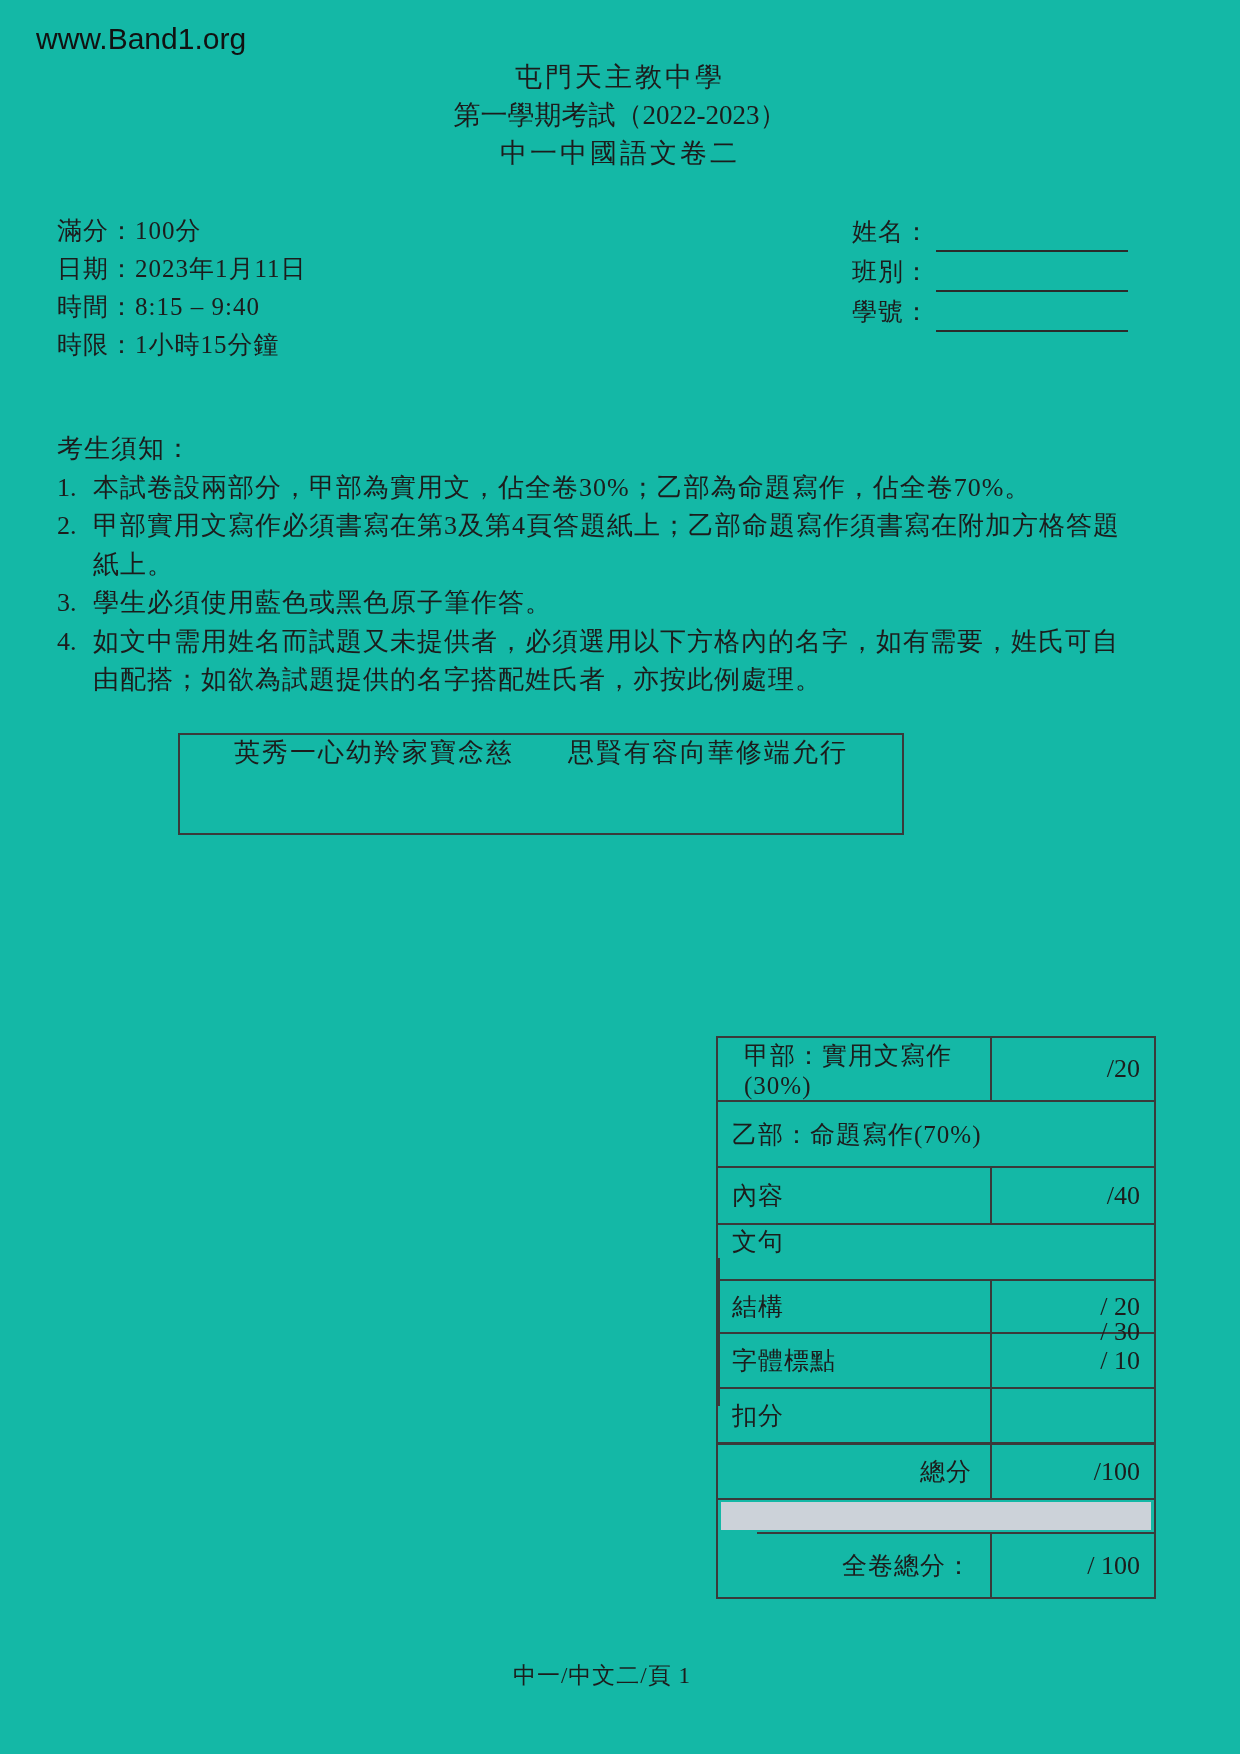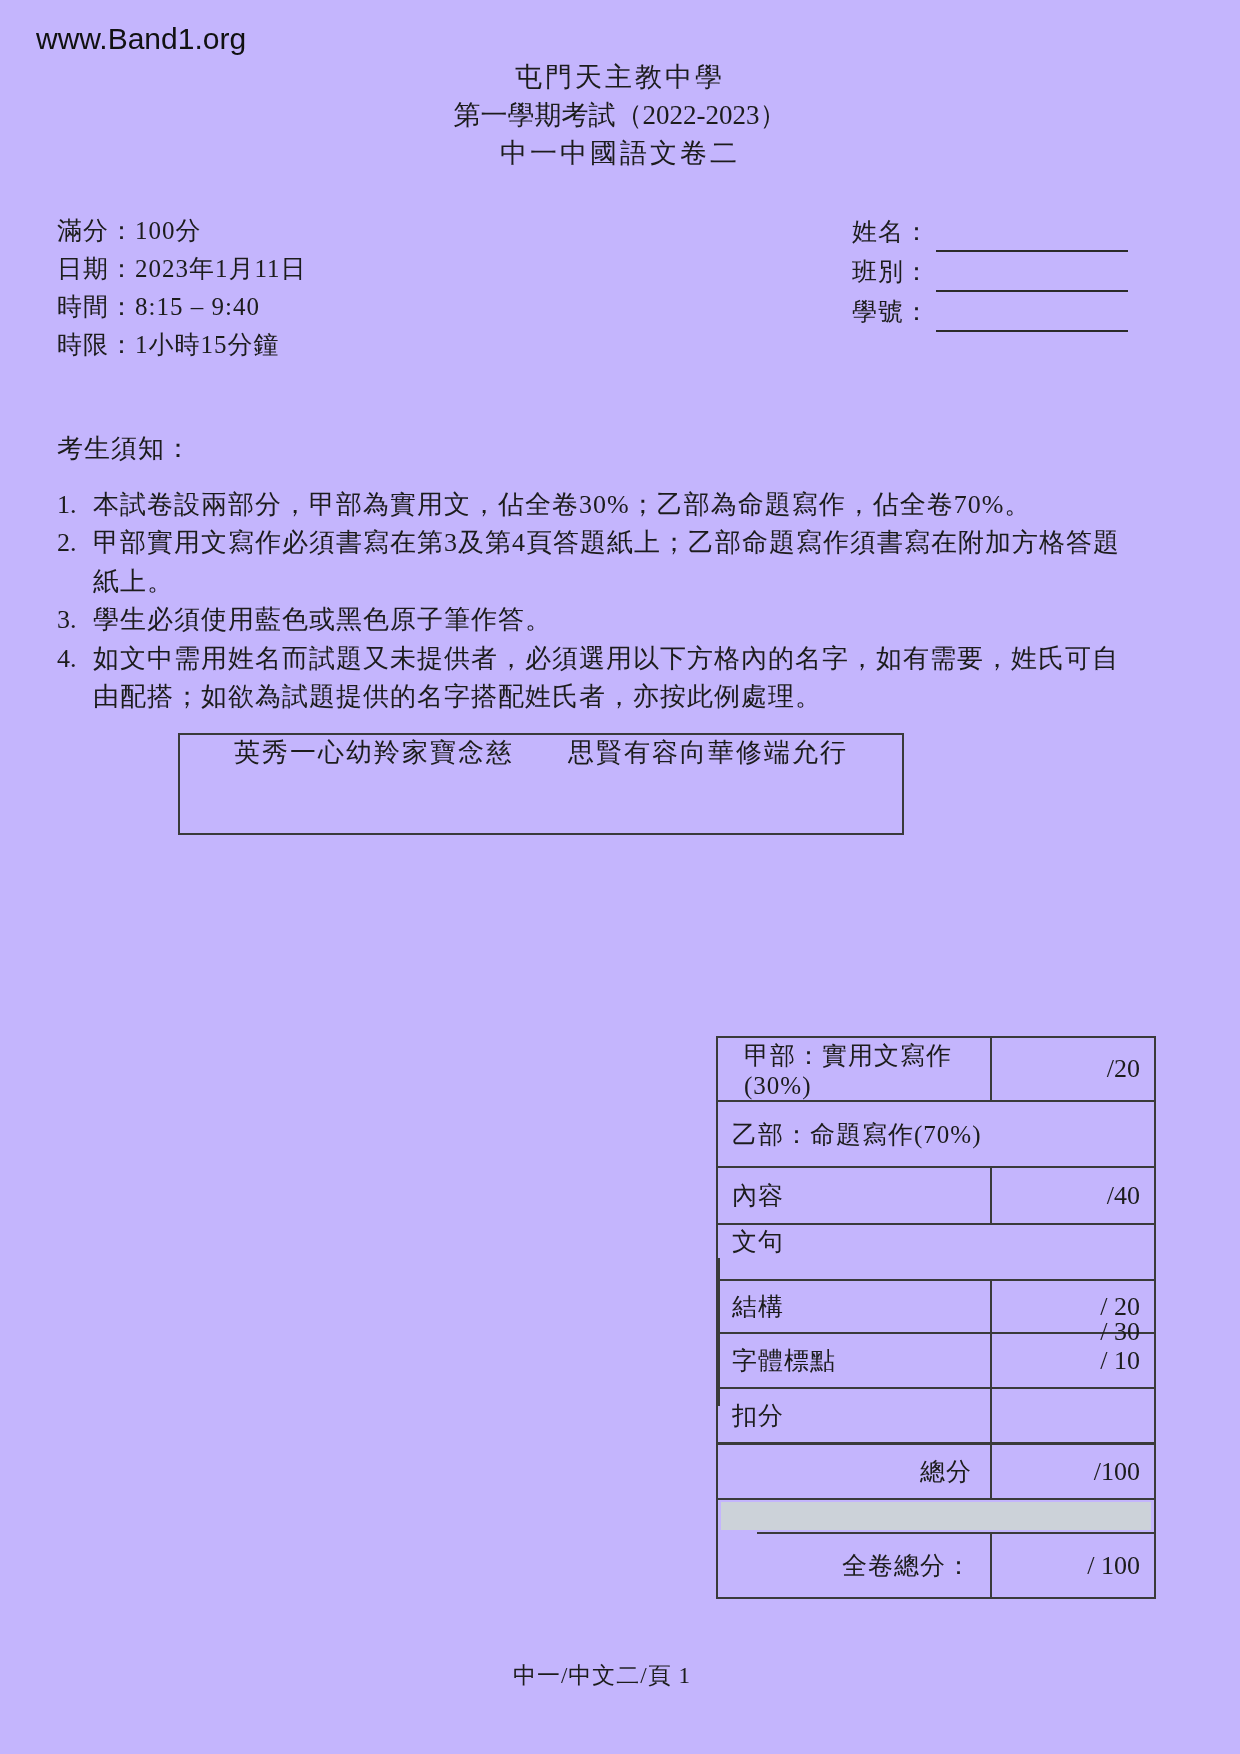--- a/index.html
+++ b/index.html
@@ -1,20 +1,20 @@
 <!DOCTYPE html>
 <html style="--text: #1c1c1c; --border: #3a3a3a; --shaded_row: #ccd2d9;"><head>
 <meta charset="utf-8">
 <style>
   html,body{margin:0;padding:0;background:#e8e8e8;}
   .page{
     position:relative;
     width:1240px;height:1754px;
     margin:0 auto;
-    background:#c4b5fd;
+    background:#14b8a6;
     font-family:"Liberation Serif","DejaVu Serif",serif;
     color:var(--text,#1c1c1c);
     overflow:hidden;
   }
   
   .watermark{
     position:absolute;left:36px;top:22px;
     font-family:"Liberation Sans","DejaVu Sans",sans-serif;
     font-size:30px;color:#111;
   }
@@ -36,21 +36,21 @@
   .info-right .row{display:flex;align-items:flex-end;height:40px;}
   .u-line{
     display:inline-block;width:192px;height:30px;
     border-bottom:2px solid #2b2b2b;margin-left:6px;
   }
   
   .notice{
     position:absolute;left:57px;top:430px;width:1075px;
     font-size:26px;line-height:38.5px;
   }
-  .notice-title{margin-bottom:17px;letter-spacing:1px;}
+  .notice-title{margin-bottom:0;letter-spacing:1px;}
   .notice-item{display:flex;}
   .notice-item .num{width:36px;flex:0 0 36px;}
   .notice-item .txt{flex:1;letter-spacing:1px;}
   
   .names-box{
     position:absolute;left:178px;top:733px;width:722px;height:98px;
     border:2px solid var(--border,#333);
     display:flex;flex-direction:row;justify-content:space-evenly;
   }
   .names-row{display:flex;}

